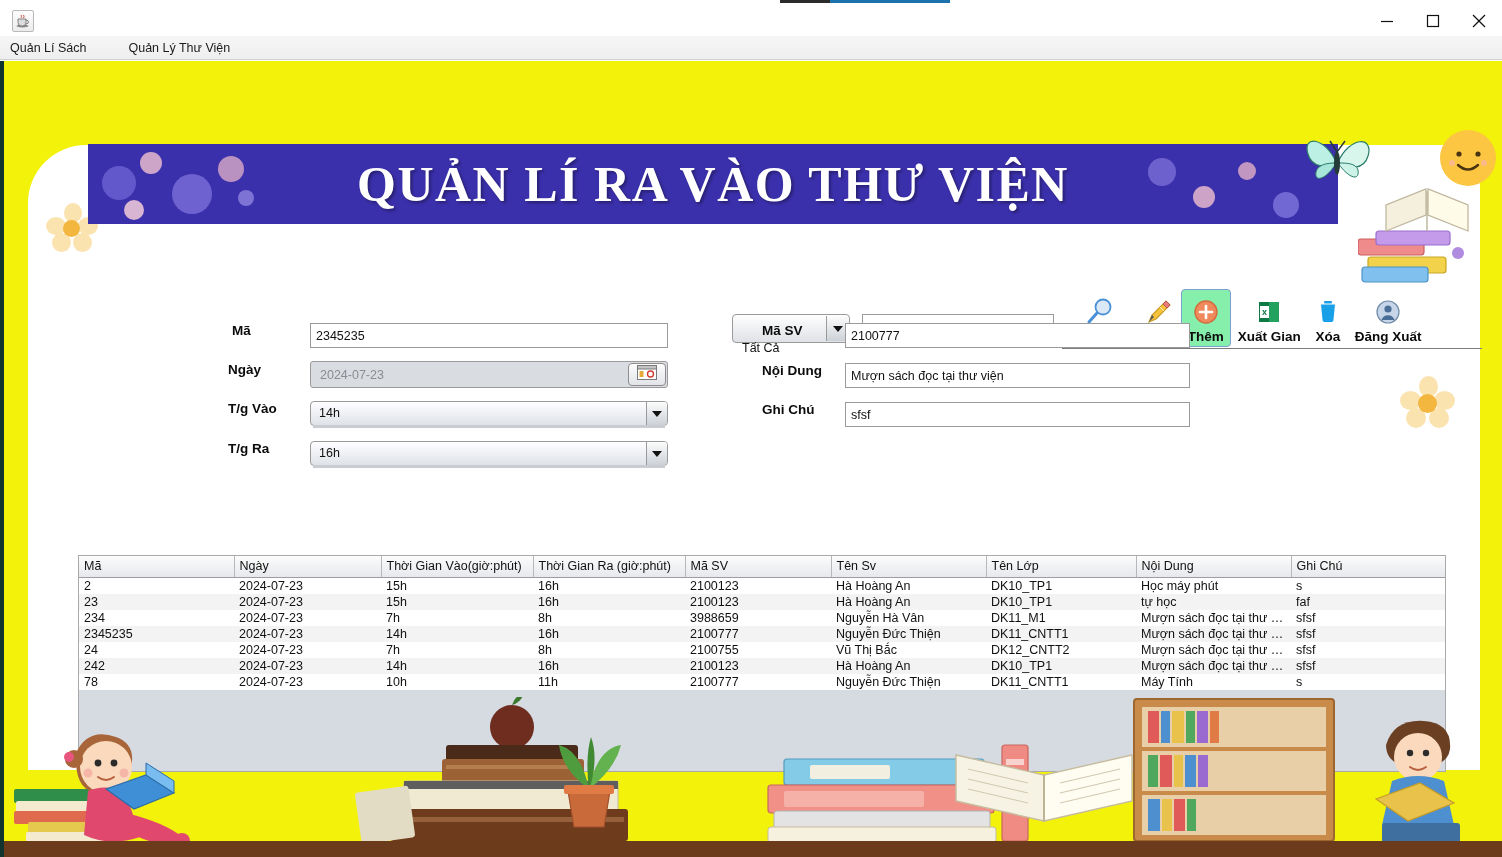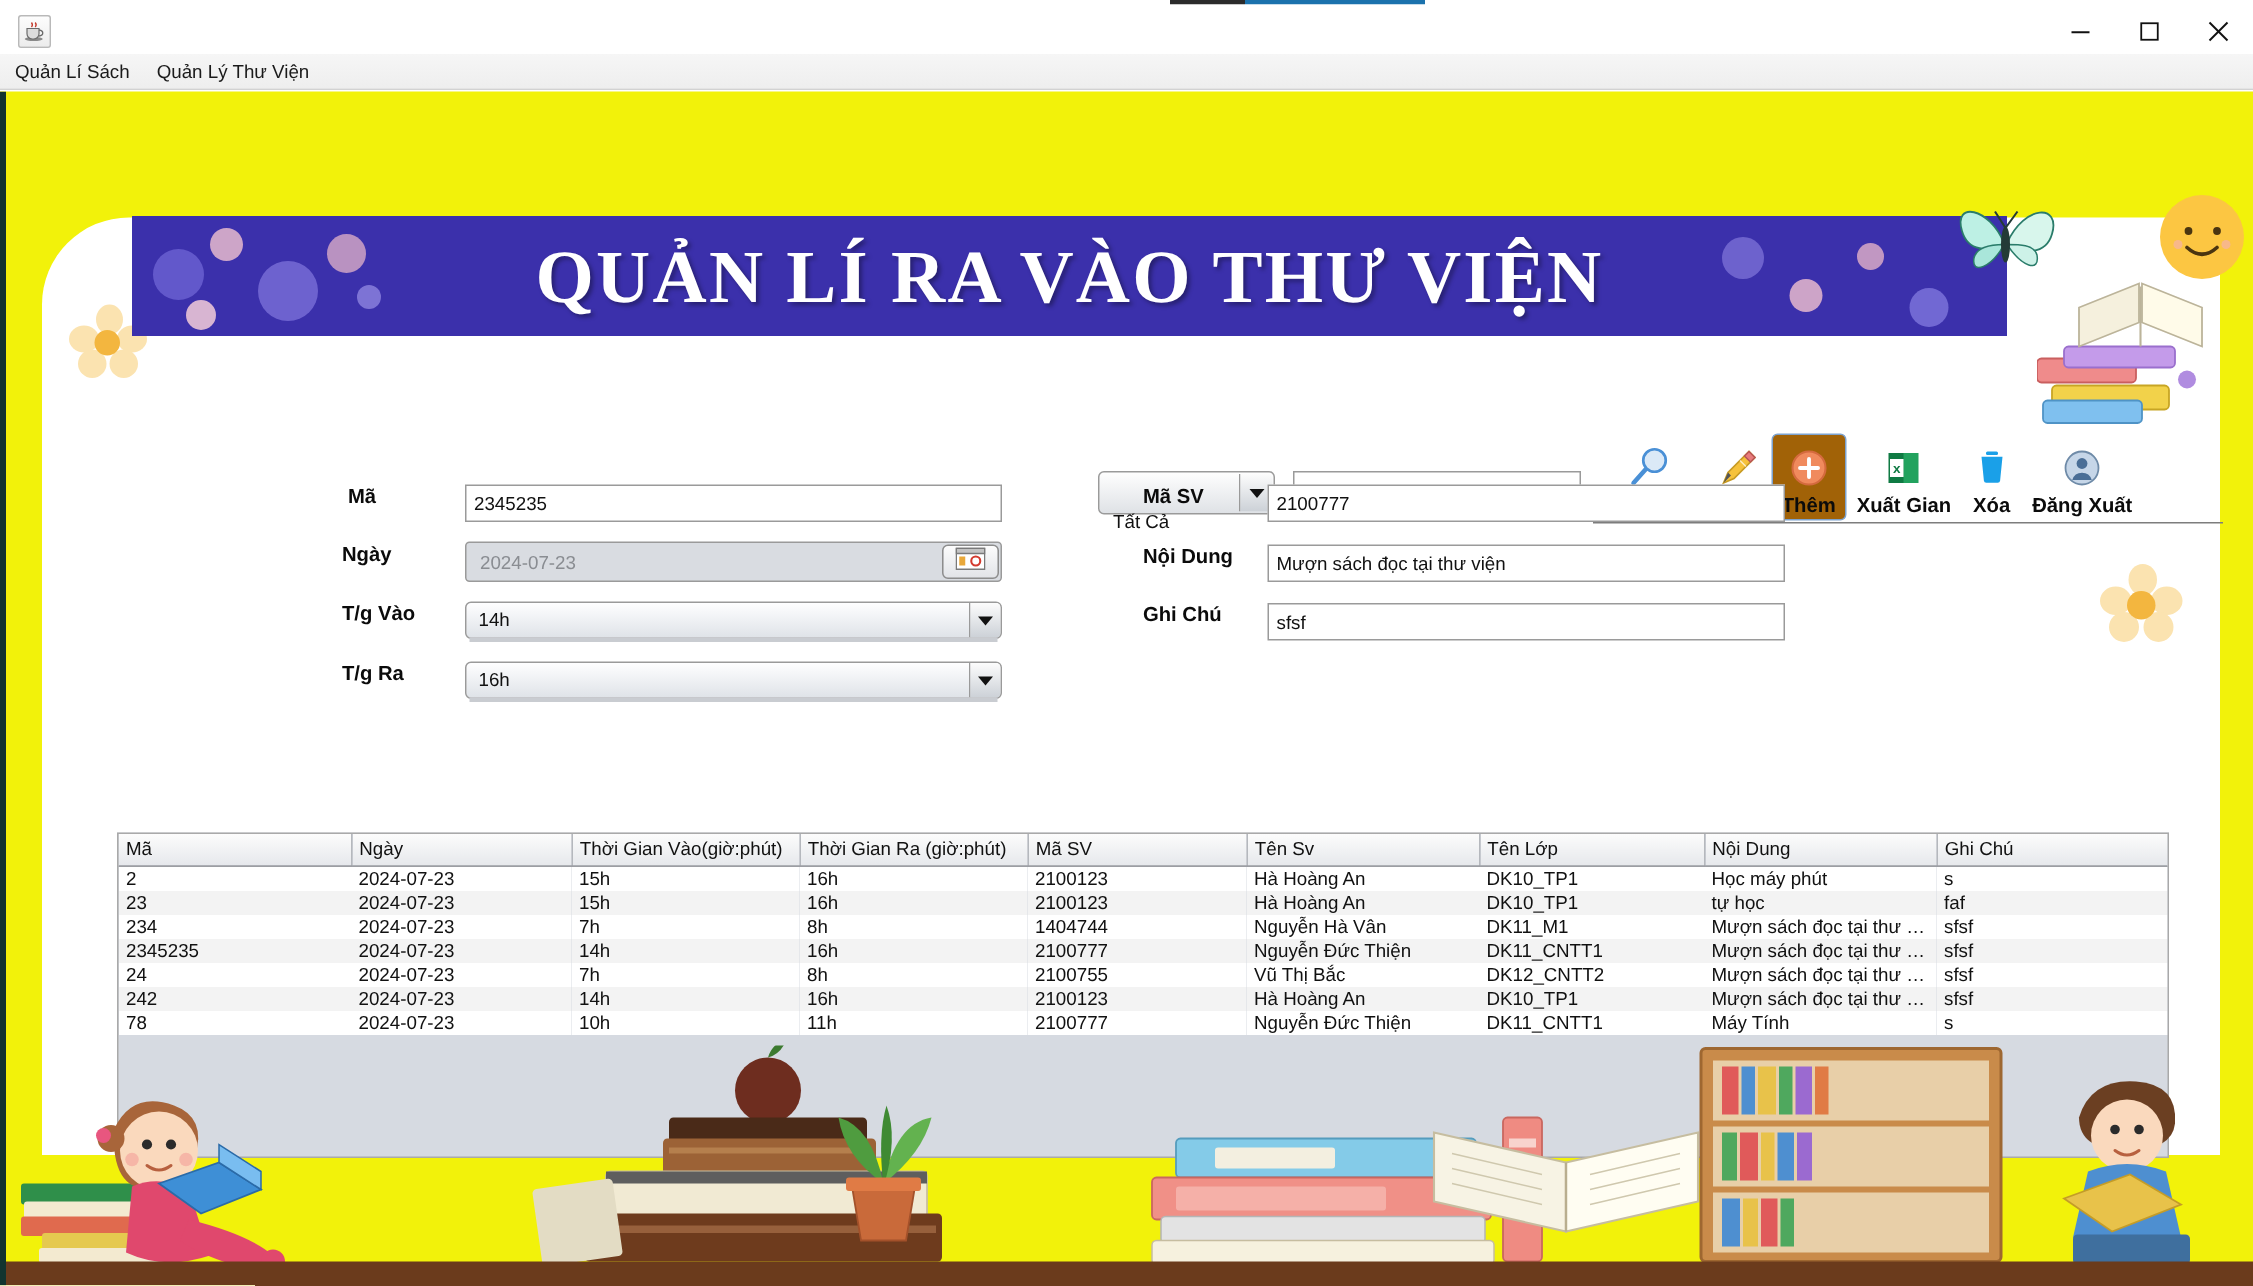--- a/index.html
+++ b/index.html
@@ -31,21 +31,21 @@
     width:46px; height:36px; display:flex; align-items:center; justify-content:center;
     cursor:default;
   }
   .wbtn svg { display:block; }
 
   .menubar {
     position:absolute; left:0; top:36px; width:1502px; height:24px;
     background:linear-gradient(#f6f6f6,#eeeeee);
     border-bottom:1px solid #d2d2d2;
     display:flex; align-items:center;
-    font-size:12.5px; color:#1a1a1a;
+    font-size:12.5px; color:#1a1a1a;gap:24px;
   }
   .menu-item { padding:3px 8px; margin-left:2px; cursor:default; white-space:nowrap; }
 
   
   .app {
     position:absolute; left:0; top:61px; width:1502px; height:796px;
     background:#f2f20a; overflow:hidden;
   }
   .app-leftborder { position:absolute; left:0; top:0; width:4px; height:796px; background:#12342f; }
 
@@ -101,21 +101,21 @@
     padding:0 6px; outline:none; font-family:"Liberation Sans", sans-serif;
   }
 
   
   .toolbar { position:absolute; left:1062px; top:228px; width:420px; height:58px; display:flex; align-items:flex-end; }
   .toolbar-rule { position:absolute; left:1062px; top:287px; width:420px; height:1px; background:#7d7d7d; }
   .tbtn {
     display:flex; flex-direction:column; align-items:center; justify-content:flex-end;
     height:58px; padding:2px 6px 2px 6px; cursor:default; border:1px solid transparent;
   }
-  .tbtn.sel { border:1px solid #7da2ce; border-radius:4px; background:#a16207; }
+  .tbtn.sel { border:1px solid #7da2ce; border-radius:4px; background:#86efac; }
   .tbtn .ti { height:32px; display:flex; align-items:center; justify-content:center; }
   .tbtn .tl { font-size:13.5px; font-weight:bold; color:#0b0b0b; white-space:nowrap; margin-top:1px; }
 
   
   .flabel { position:absolute; font-size:13.5px; font-weight:bold; color:#0b0b0b; white-space:nowrap; }
   .finput {
     position:absolute; height:25px; border:1px solid #9a9a9a; background:#ffffff;
     font-size:12.5px; color:#111; padding:0 5px; outline:none;
     font-family:"Liberation Sans", sans-serif;
   }
@@ -456,21 +456,21 @@
           <td>Hà Hoàng An</td>
           <td>DK10_TP1</td>
           <td>tự học</td>
           <td>faf</td>
         </tr>
         <tr class="r-odd">
           <td>234</td>
           <td>2024-07-23</td>
           <td>7h</td>
           <td>8h</td>
-          <td>1404744</td>
+          <td>3988659</td>
           <td>Nguyễn Hà Vân</td>
           <td>DK11_M1</td>
           <td>Mượn sách đọc tại thư vi...</td>
           <td>sfsf</td>
         </tr>
         <tr class="r-even">
           <td>2345235</td>
           <td>2024-07-23</td>
           <td>14h</td>
           <td>16h</td>

